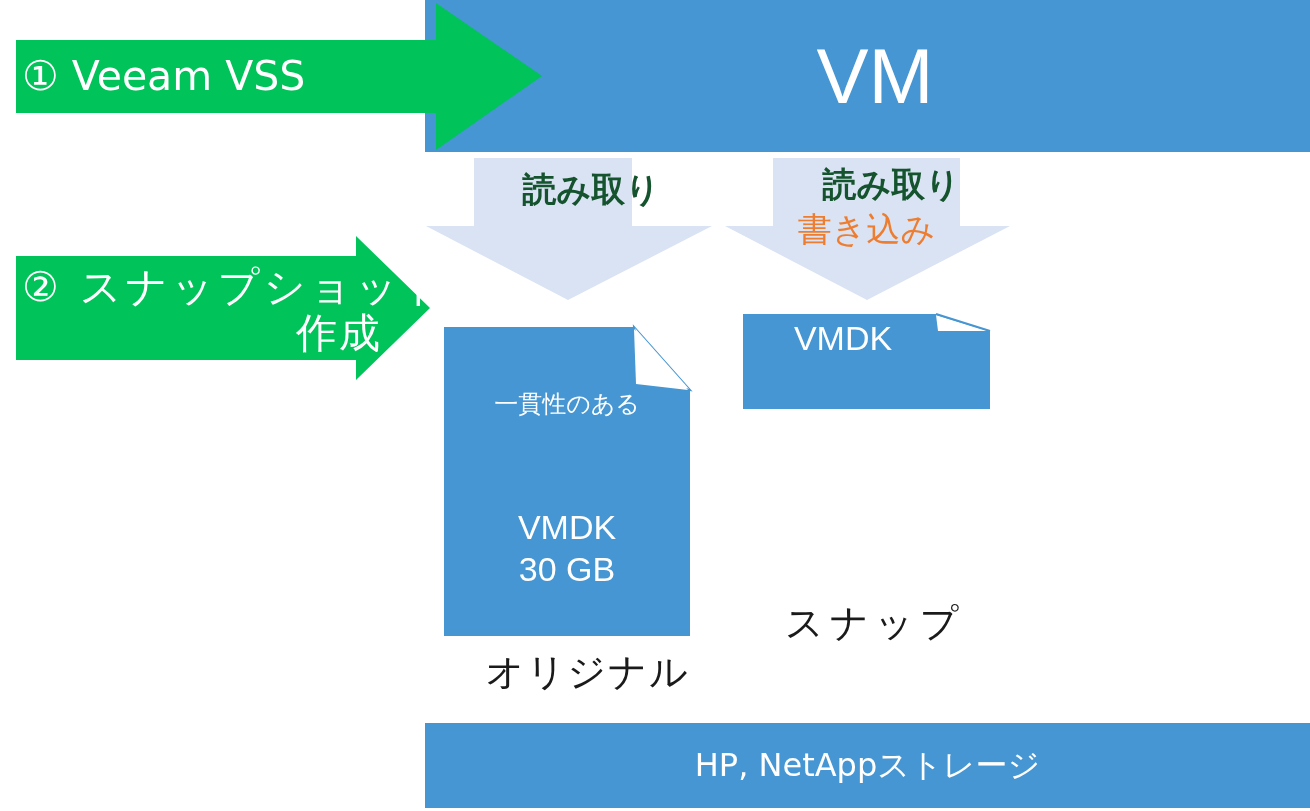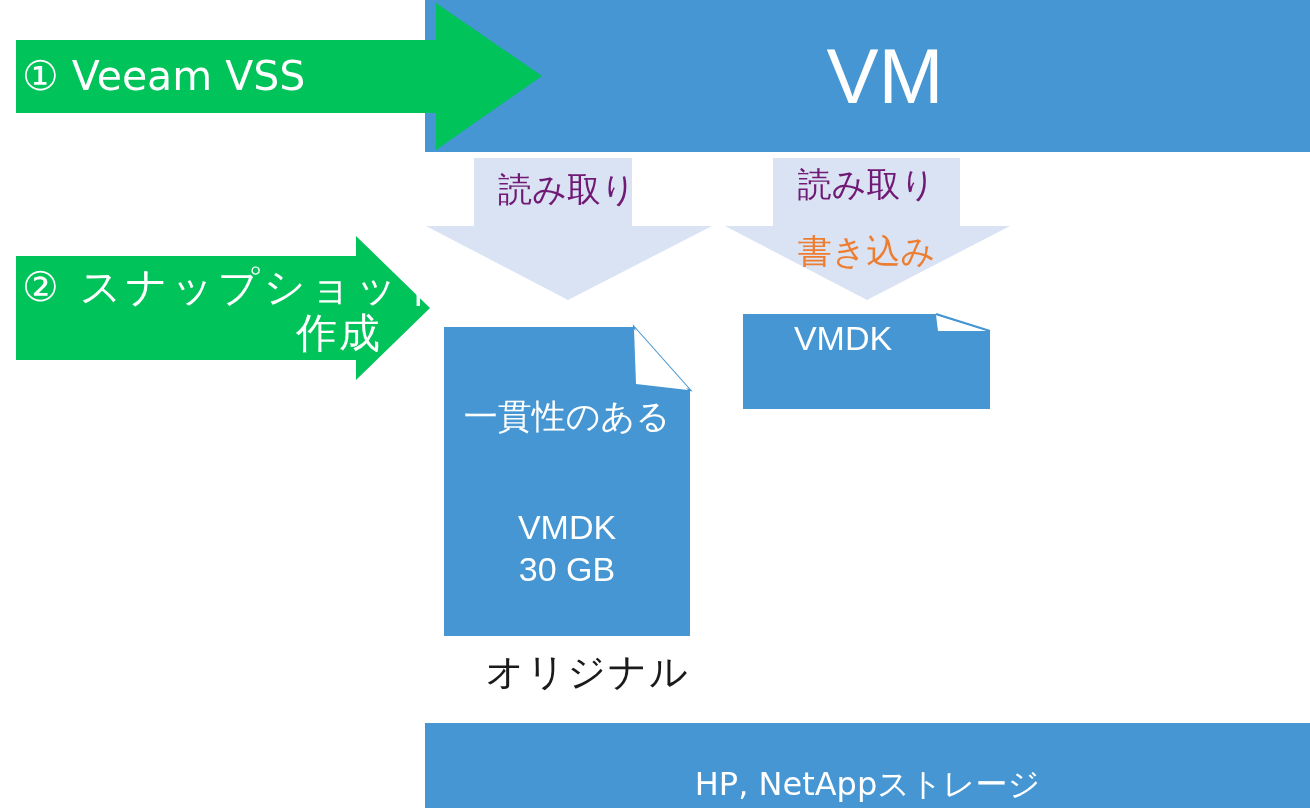--- a/index.html
+++ b/index.html
@@ -2,41 +2,41 @@
 <html><head>
   <meta charset="utf-8">
   <style>
     html, body { margin: 0; padding: 0; background: #ffffff; }
     body { width: 1310px; height: 811px; position: relative; overflow: hidden;
            font-family: "DejaVu Sans", "Liberation Sans", sans-serif; }
     .abs { position: absolute; }
     svg.canvas { position: absolute; left: 0; top: 0; }
     .vm-banner { left: 425px; top: 0; width: 885px; height: 152px; background: #4596D2; }
     .vm-title { left: 810px; top: 30px; width: 130px; text-align: center; color: #ffffff;
-                font-family: "Liberation Sans", sans-serif; font-size: 78px; line-height: 92px; margin-left: 10px; }
+                font-family: "Liberation Sans", sans-serif; font-size: 78px; line-height: 92px; }
     .step-label { color: #ffffff; font-size: 41px; line-height: 46px; white-space: nowrap; }
     .step1 { left: 22px; top: 53px; }
     .step2a { left: 22px; top: 264px; letter-spacing: 4px; }
     .step2b { left: 296px; top: 310px; letter-spacing: 2px; }
-    .green-label { color: #701a75; font-size: 34px; line-height: 44px; text-align: center; }
-    .orange-label { color: #ED7D31; font-size: 34px; line-height: 44px; text-align: center; margin-top: 22px; }
+    .green-label { color: #14532d; font-size: 34px; line-height: 44px; text-align: right; font-weight: bold; }
+    .orange-label { color: #ED7D31; font-size: 34px; line-height: 44px; text-align: center; }
     .read1 { left: 474px; top: 167px; width: 186px; }
     .read2 { left: 773px; top: 162px; width: 187px; }
     .write2 { left: 773px; top: 207px; width: 187px; }
     .doc-text { color: #ffffff; text-align: center; }
-    .orig-desc { left: 444px; top: 396px; width: 246px; font-size: 34px; line-height: 40px; }
+    .orig-desc { left: 444px; top: 384px; width: 246px; font-size: 24px; line-height: 40px; }
     .orig-vmdk { left: 444px; top: 506px; width: 246px; font-size: 34px; line-height: 42px;
                  font-family: "Liberation Sans", sans-serif; }
     .delta-text { left: 743px; top: 316px; width: 200px; font-size: 34px; line-height: 44px; }
     .caption { color: #1a1a1a; font-size: 38px; line-height: 50px; }
     .cap-orig { left: 444px; top: 647px; width: 246px; text-align: right; letter-spacing: 2px; }
     .cap-snap { left: 785px; top: 598px; letter-spacing: 6px; }
     .storage-bar { left: 425px; top: 723px; width: 885px; height: 85px; background: #4596D2; }
     .storage-label { left: 425px; top: 743px; width: 885px; text-align: center; color: #ffffff;
-                     font-size: 32px; line-height: 44px; margin-top: 19px; }
+                     font-size: 32px; line-height: 44px; }
   </style>
 </head>
 <body>
 
 <div class="abs vm-banner"></div>
 <div class="abs storage-bar"></div>
 
 <svg class="canvas" width="1310" height="811" viewBox="0 0 1310 811">
 
   <polygon points="16,40 436,40 436,3 542,76 436,150 436,113 16,113" fill="#00C35A"></polygon>
@@ -78,15 +78,16 @@
   <div>VMDK</div>
   <div>30 GB</div>
 </div>
 
 <div class="abs doc-text delta-text">
   <div style="font-family: 'Liberation Sans', sans-serif;">VMDK</div>
 </div>
 
 <div class="abs caption cap-orig">オリジナル</div>
 <div class="abs caption cap-snap">
+  <div>スナップ</div>
 </div>
 
 <div class="abs storage-label">HP, NetAppストレージ</div>
 
 </body></html>

